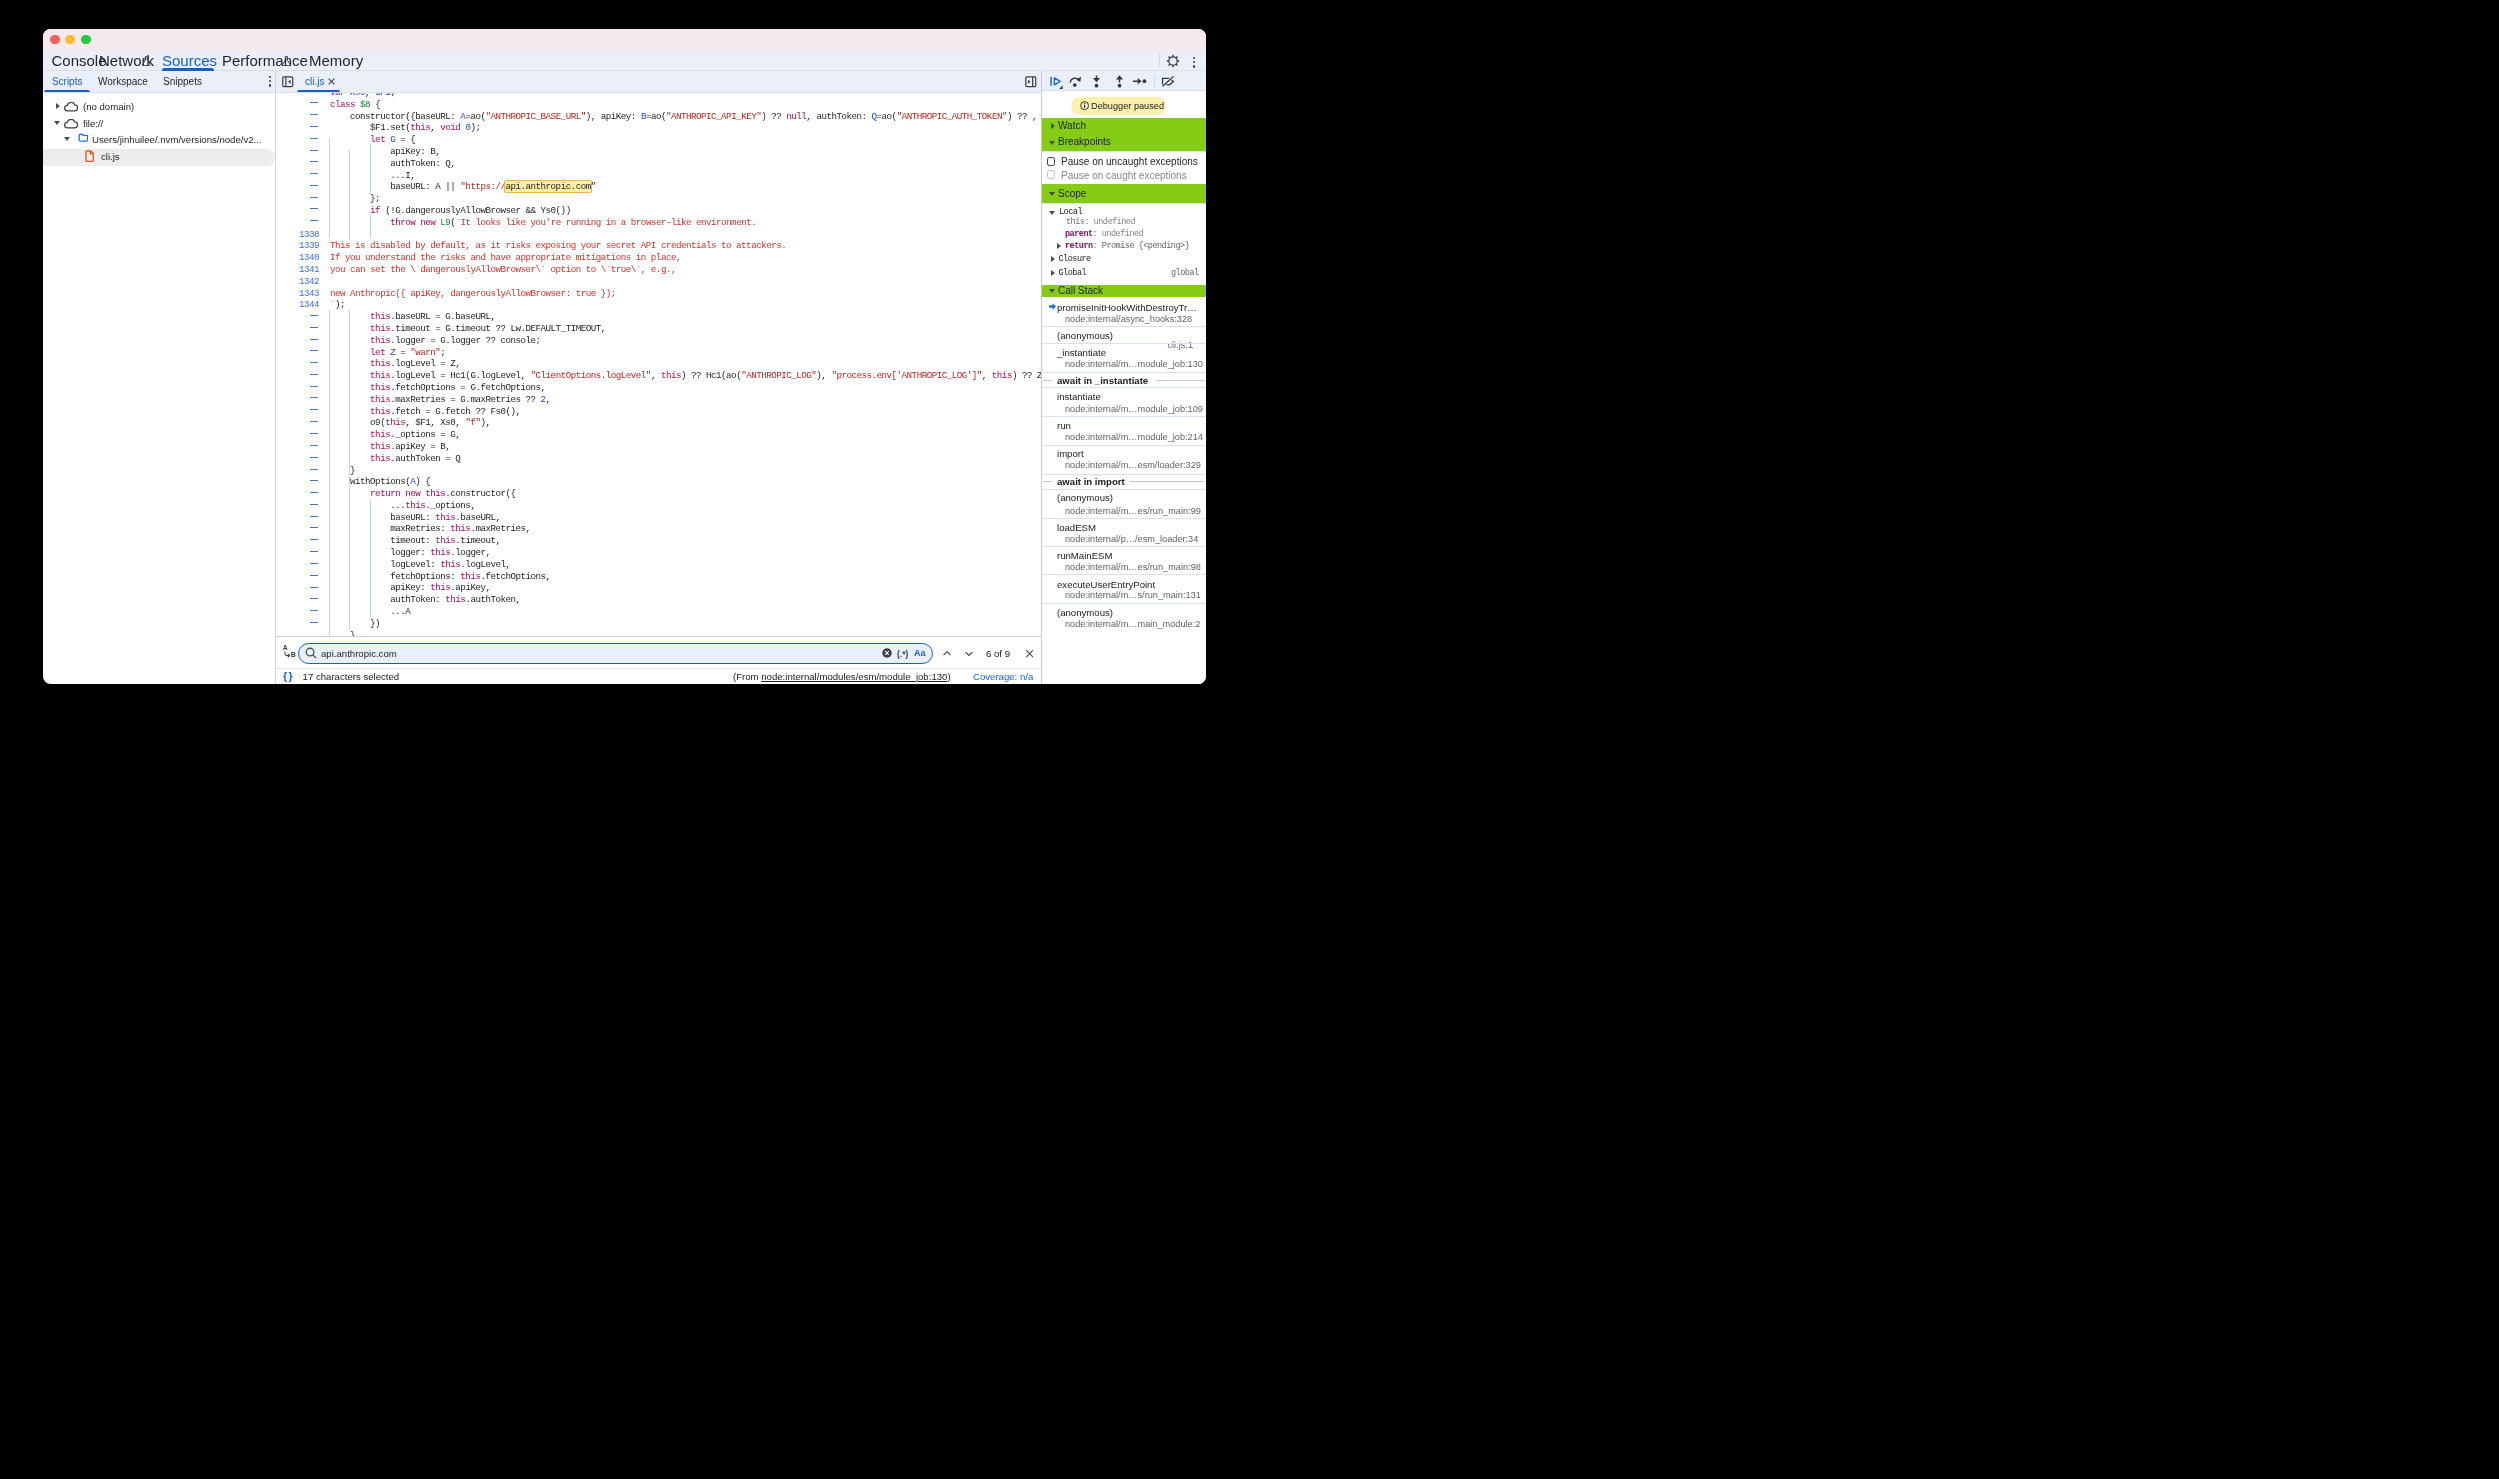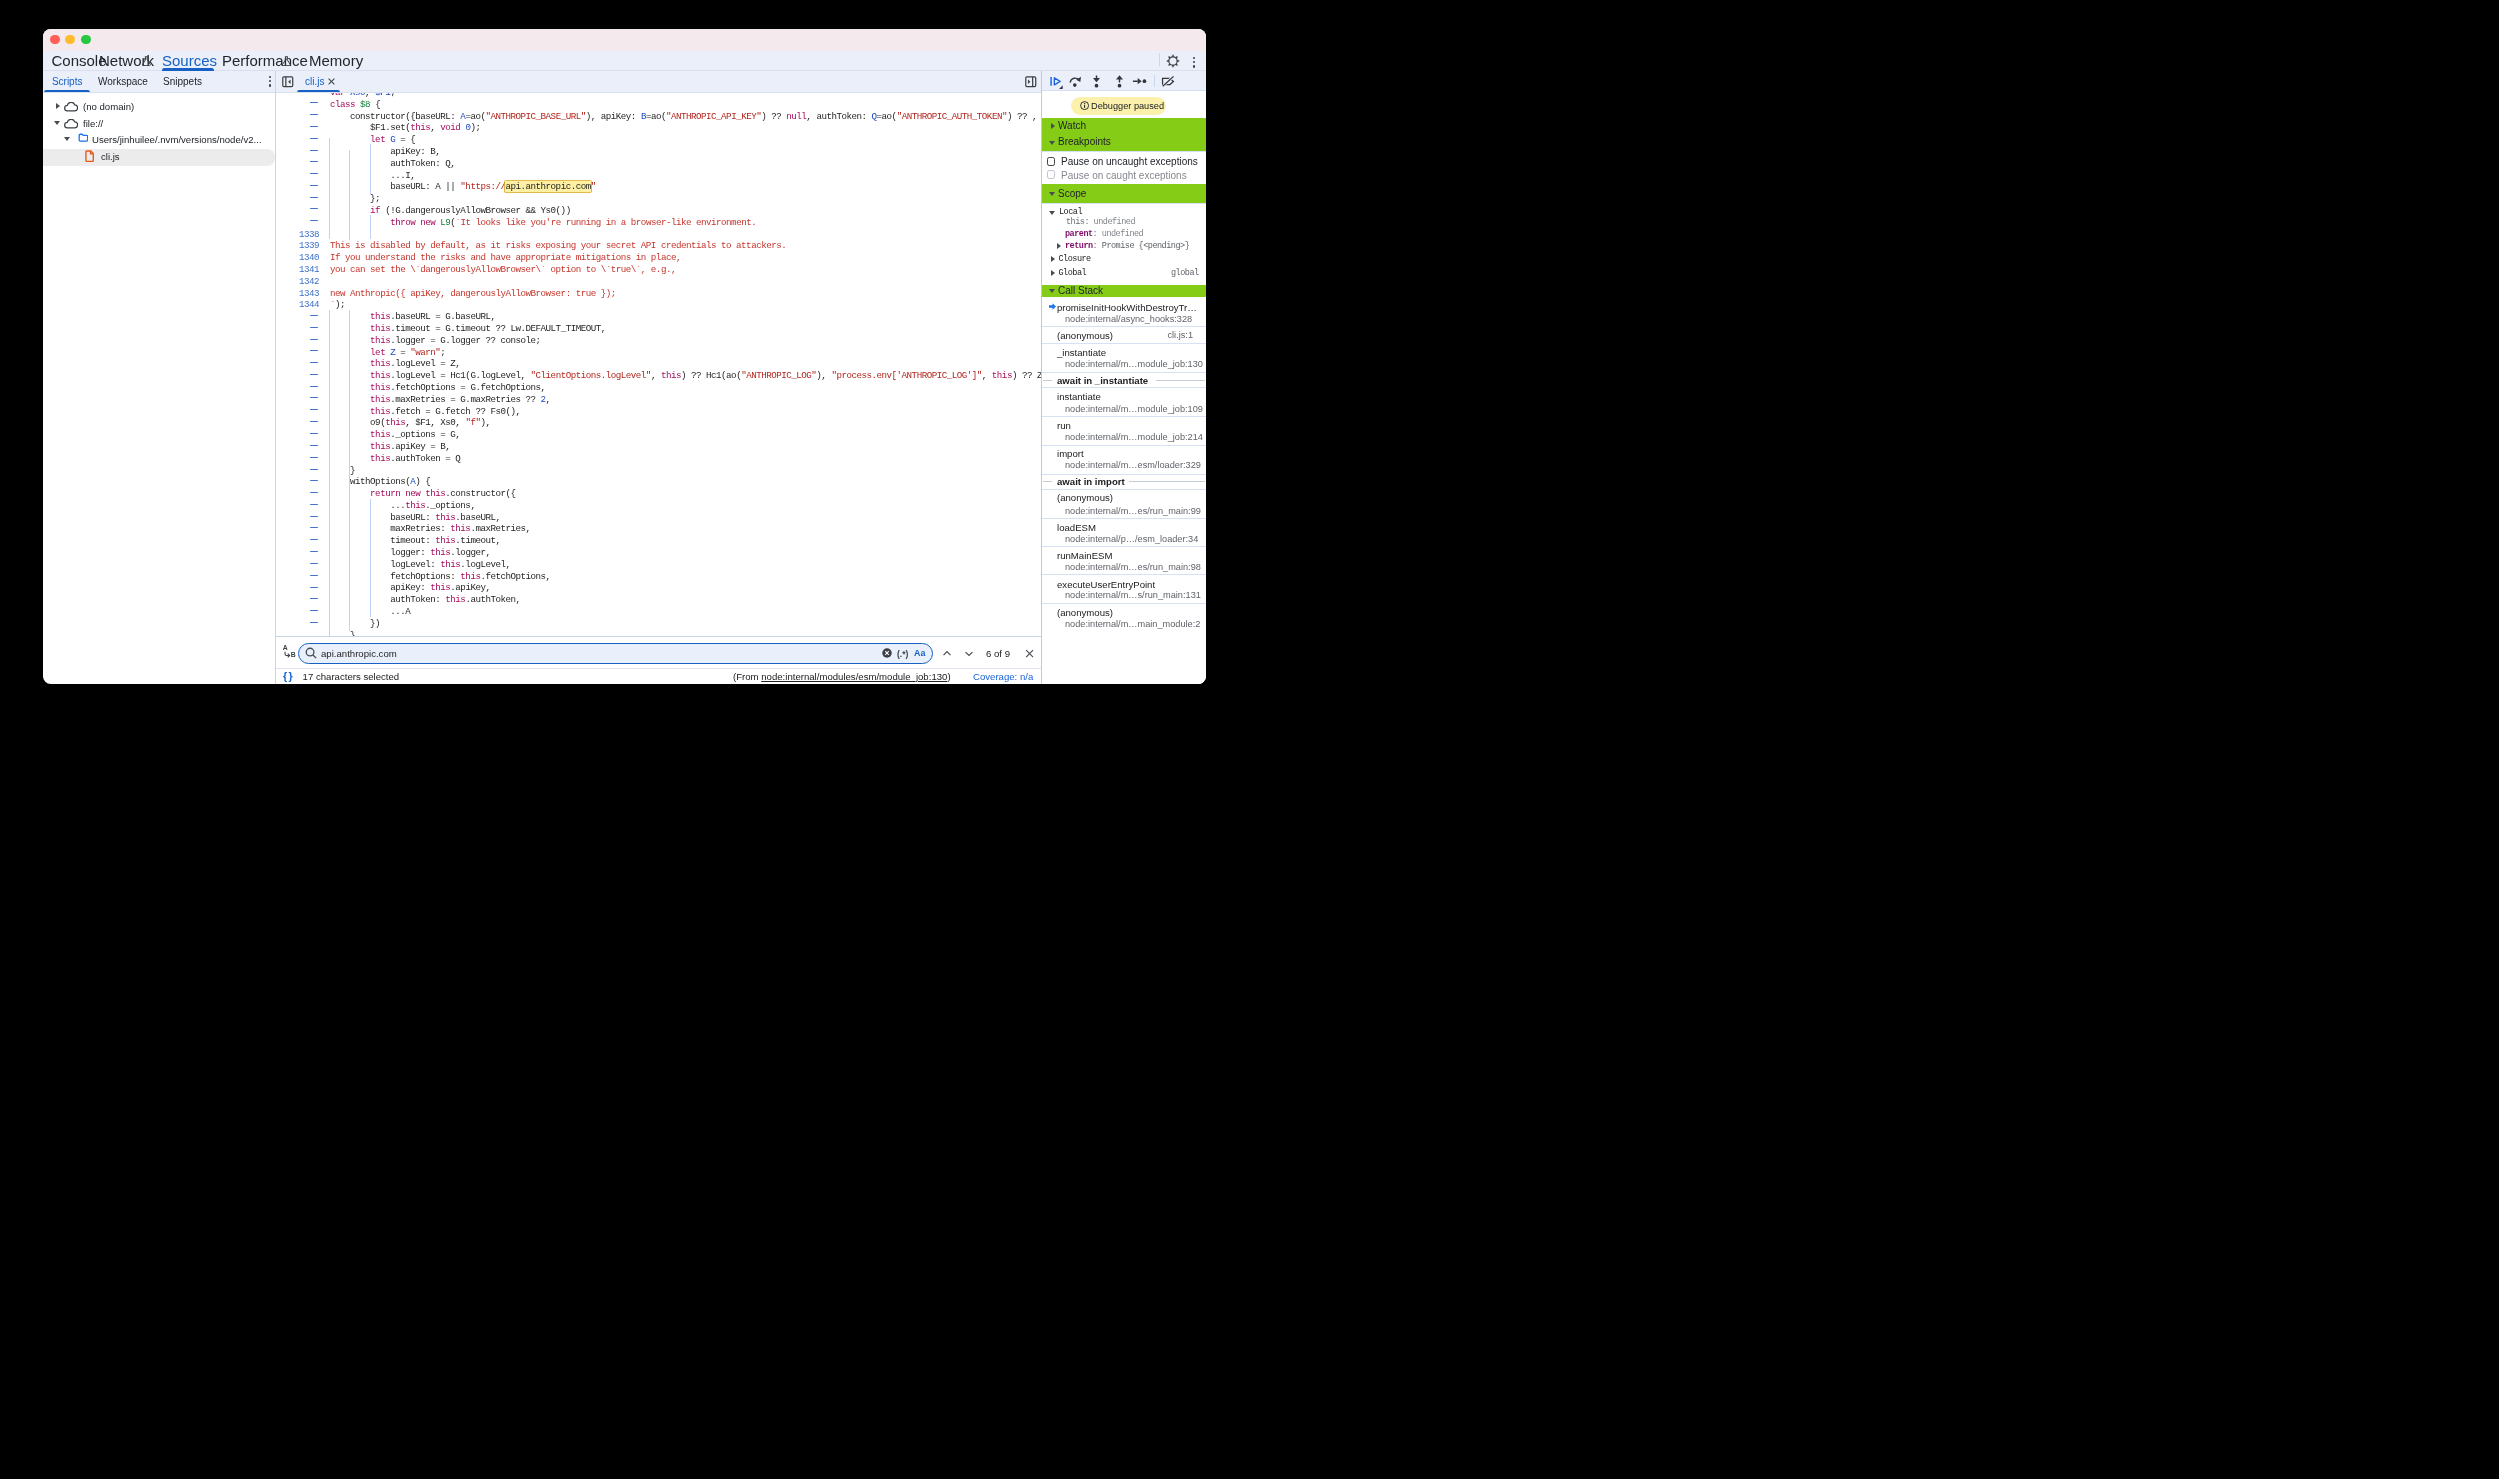--- a/index.html
+++ b/index.html
@@ -434,21 +434,21 @@
       <span class="abs" style="left:16px; top:0px;">Call Stack</span>
     </div>
 
     <svg class="abs" style="left:7.3px; top:232px;" width="7" height="7" viewBox="0 0 12 12">
       <path d="M0 4 H6 V0.5 L12 6 L6 11.5 V8 H0 Z" fill="#1a73e8"></path>
     </svg>
     <div class="frame-t" style="left:15px; top:231px;">promiseInitHookWithDestroyTr…</div>
     <div class="frame-l" style="left:23px; top:243px;">node:internal/async_hooks:328</div>
     <div class="rsep" style="top:255px;"></div>
     <div class="frame-t" style="left:15px; top:259px;">(anonymous)</div>
-    <div class="frame-l" style="right:14px; top:259px;">cli.js:1</div>
+    <div class="frame-l" style="right:14px; top:269px;">cli.js:1</div>
     <div class="rsep" style="top:272px;"></div>
     <div class="frame-t" style="left:15px; top:276px;">_instantiate</div>
     <div class="frame-l" style="left:23px; top:288px;">node:internal/m…module_job:130</div>
     <div class="rsep" style="top:301px;"></div>
     <div class="hline" style="left:0.8px; top:309px; width:9.6px;"></div>
     <div class="awaitrow" style="left:15px; top:304px;">await in _instantiate</div>
     <div class="hline" style="left:114px; top:309px; width:49px;"></div>
     <div class="rsep" style="top:316px;"></div>
     <div class="frame-t" style="left:15px; top:320px;">instantiate</div>
     <div class="frame-l" style="left:23px; top:333px;">node:internal/m…module_job:109</div>

